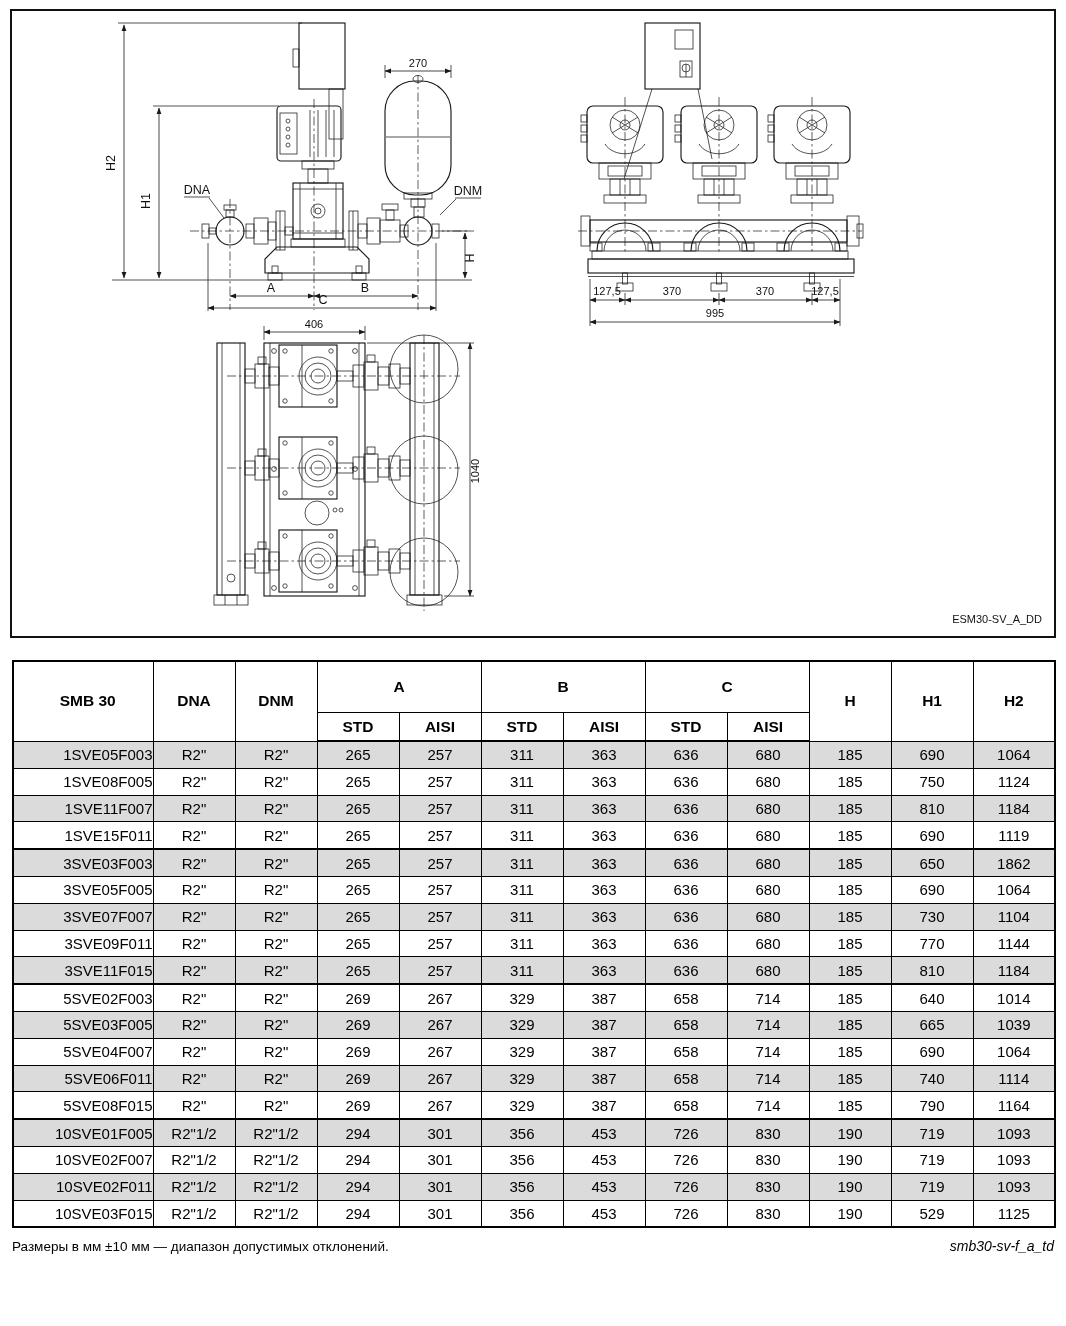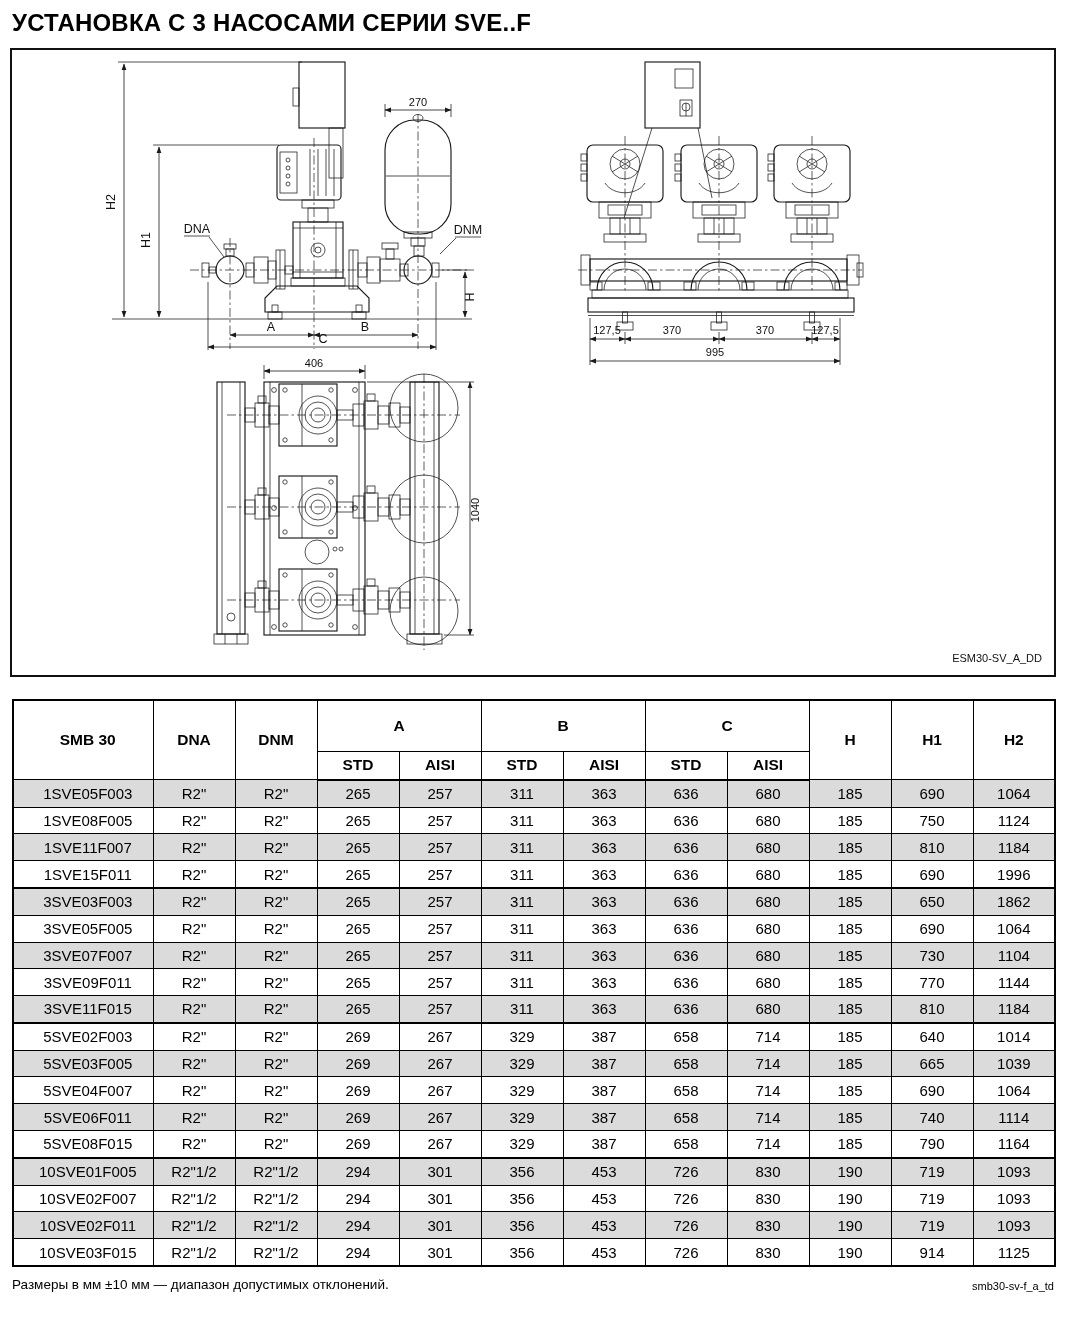--- a/index.html
+++ b/index.html
@@ -16,32 +16,31 @@
   text.dn{font-size:11px;fill:#111;font-family:"Liberation Sans",sans-serif;}
   text.dl{font-size:12.5px;fill:#111;font-family:"Liberation Sans",sans-serif;}
   text.code{font-size:11px;fill:#111;font-family:"Liberation Sans",sans-serif;}
   
   table.dims{border-collapse:collapse;table-layout:fixed;width:1042px;margin:22px 0 0 12px;border:2.5px solid #000;}
   table.dims th,table.dims td{border:1px solid #000;text-align:center;padding:0;font-size:15px;overflow:hidden;white-space:nowrap;}
   table.dims thead th{font-weight:bold;font-size:15.5px;background:#fff;}
   table.dims thead tr:first-child th{height:50px;}
   table.dims thead tr:last-child th{height:27px;border-bottom:2px solid #000;}
   table.dims tbody td{height:25.8px;font-weight:400;}
-  table.dims td.c-model,table.dims th.c-model{text-align:center;padding-left:9px;}
+  table.dims td.c-model,table.dims th.c-model{text-align:right;padding-left:9px;}
   table.dims tr.shaded td{background:#dbdbdb;}
   table.dims tr.group-start td{border-top:2.4px solid #000;}
   .footer{width:1042px;margin:10px 16px 0 12px;display:flex;justify-content:space-between;align-items:flex-end;}
   .footer .note{font-size:13.5px;}
-  .footer .code{font-size:11px;}
+  .footer .code{font-size:14px;font-style:italic;}
 </style>
 </head>
 <body>
 
 <div class="title">
-  <div>УСТАНОВКА С 3 НАСОСАМИ СЕРИИ SVE..F</div>
 </div>
 
 <div class="frame">
 <svg width="1042" height="625" viewBox="0 0 1042 625">
   <defs>
     <marker id="arr" viewBox="0 0 10 10" refX="9" refY="5" markerWidth="8.5" markerHeight="8.5" orient="auto-start-reverse">
       <path d="M0,1.4 L9.6,5 L0,8.6 z" fill="#1a1a1a"></path>
     </marker>
   </defs>
 
@@ -486,21 +485,21 @@
     <td>R2"</td>
     <td>R2"</td>
     <td>265</td>
     <td>257</td>
     <td>311</td>
     <td>363</td>
     <td>636</td>
     <td>680</td>
     <td>185</td>
     <td>690</td>
-    <td>1996</td>
+    <td>1119</td>
   </tr>
       <tr class="shaded group-start">
     <td class="c-model">3SVE03F003</td>
     <td>R2"</td>
     <td>R2"</td>
     <td>265</td>
     <td>257</td>
     <td>311</td>
     <td>363</td>
     <td>636</td>
@@ -681,21 +680,21 @@
     <td class="c-model">10SVE03F015</td>
     <td>R2"1/2</td>
     <td>R2"1/2</td>
     <td>294</td>
     <td>301</td>
     <td>356</td>
     <td>453</td>
     <td>726</td>
     <td>830</td>
     <td>190</td>
-    <td>914</td>
+    <td>529</td>
     <td>1125</td>
   </tr>
     </tbody>
 </table>
 
 <div class="footer">
   <span class="note">Размеры в мм ±10 мм — диапазон допустимых отклонений.</span>
   <span class="code">smb30-sv-f_a_td</span>
 </div>
 

